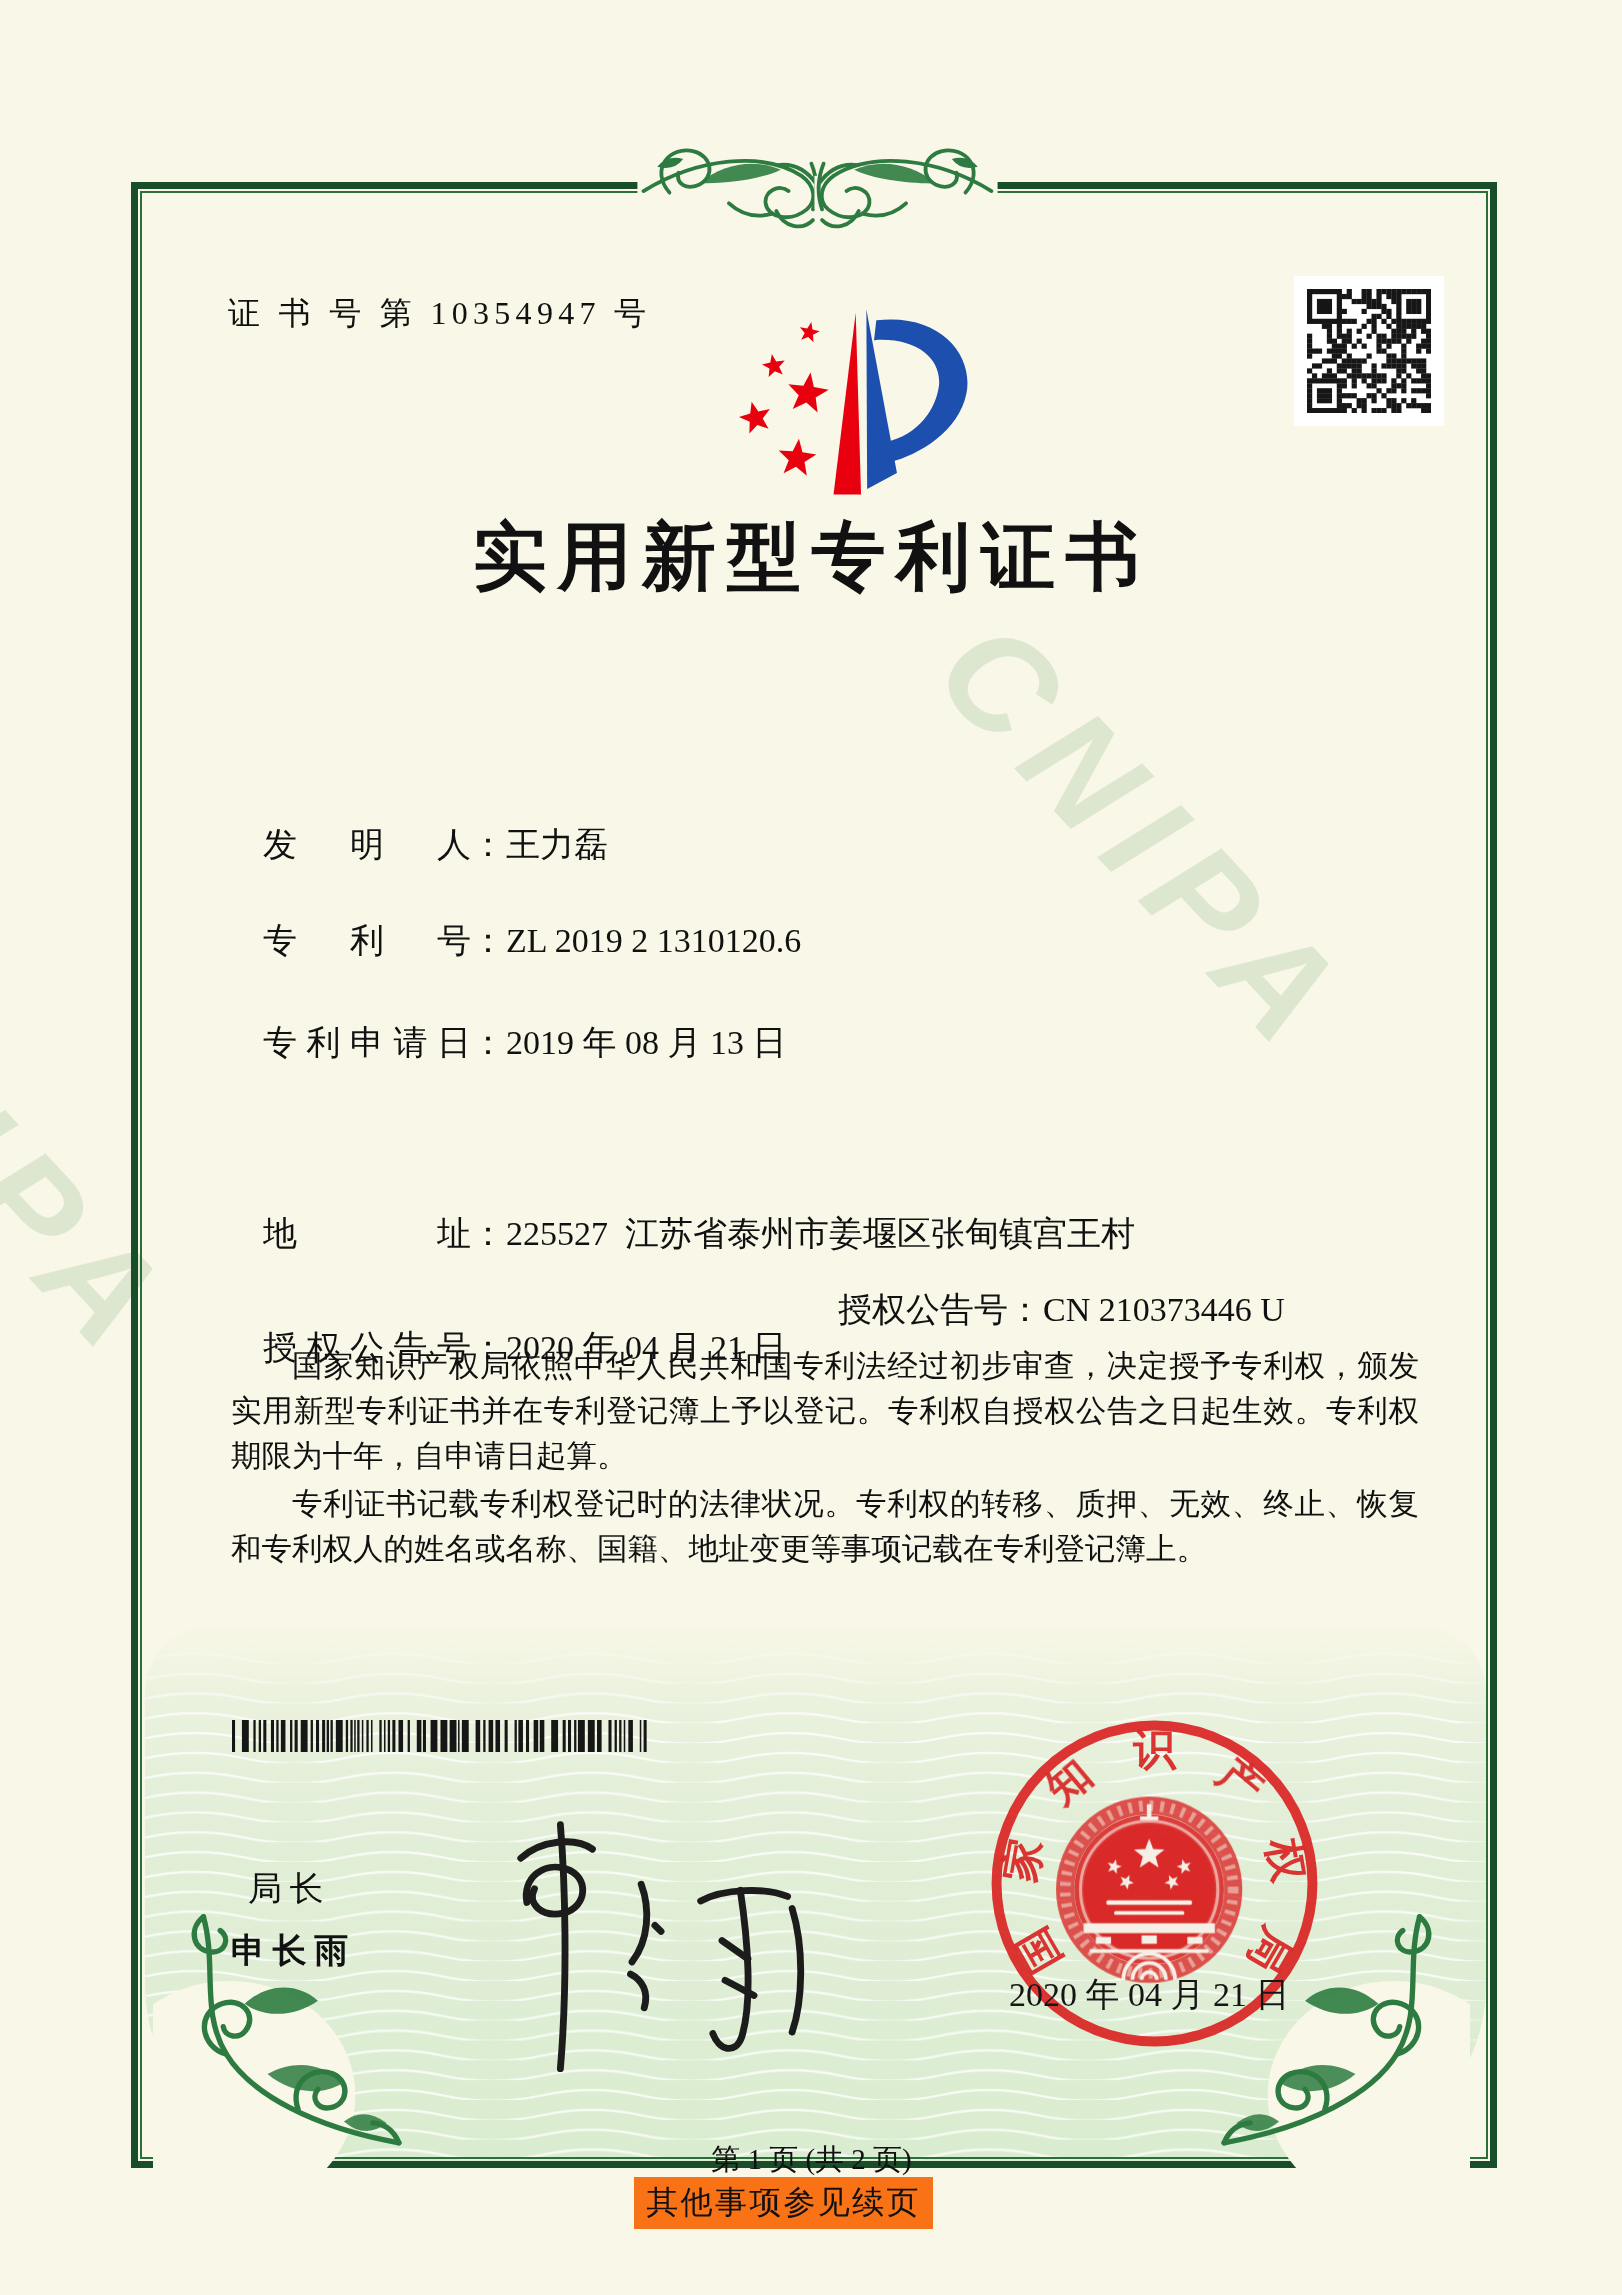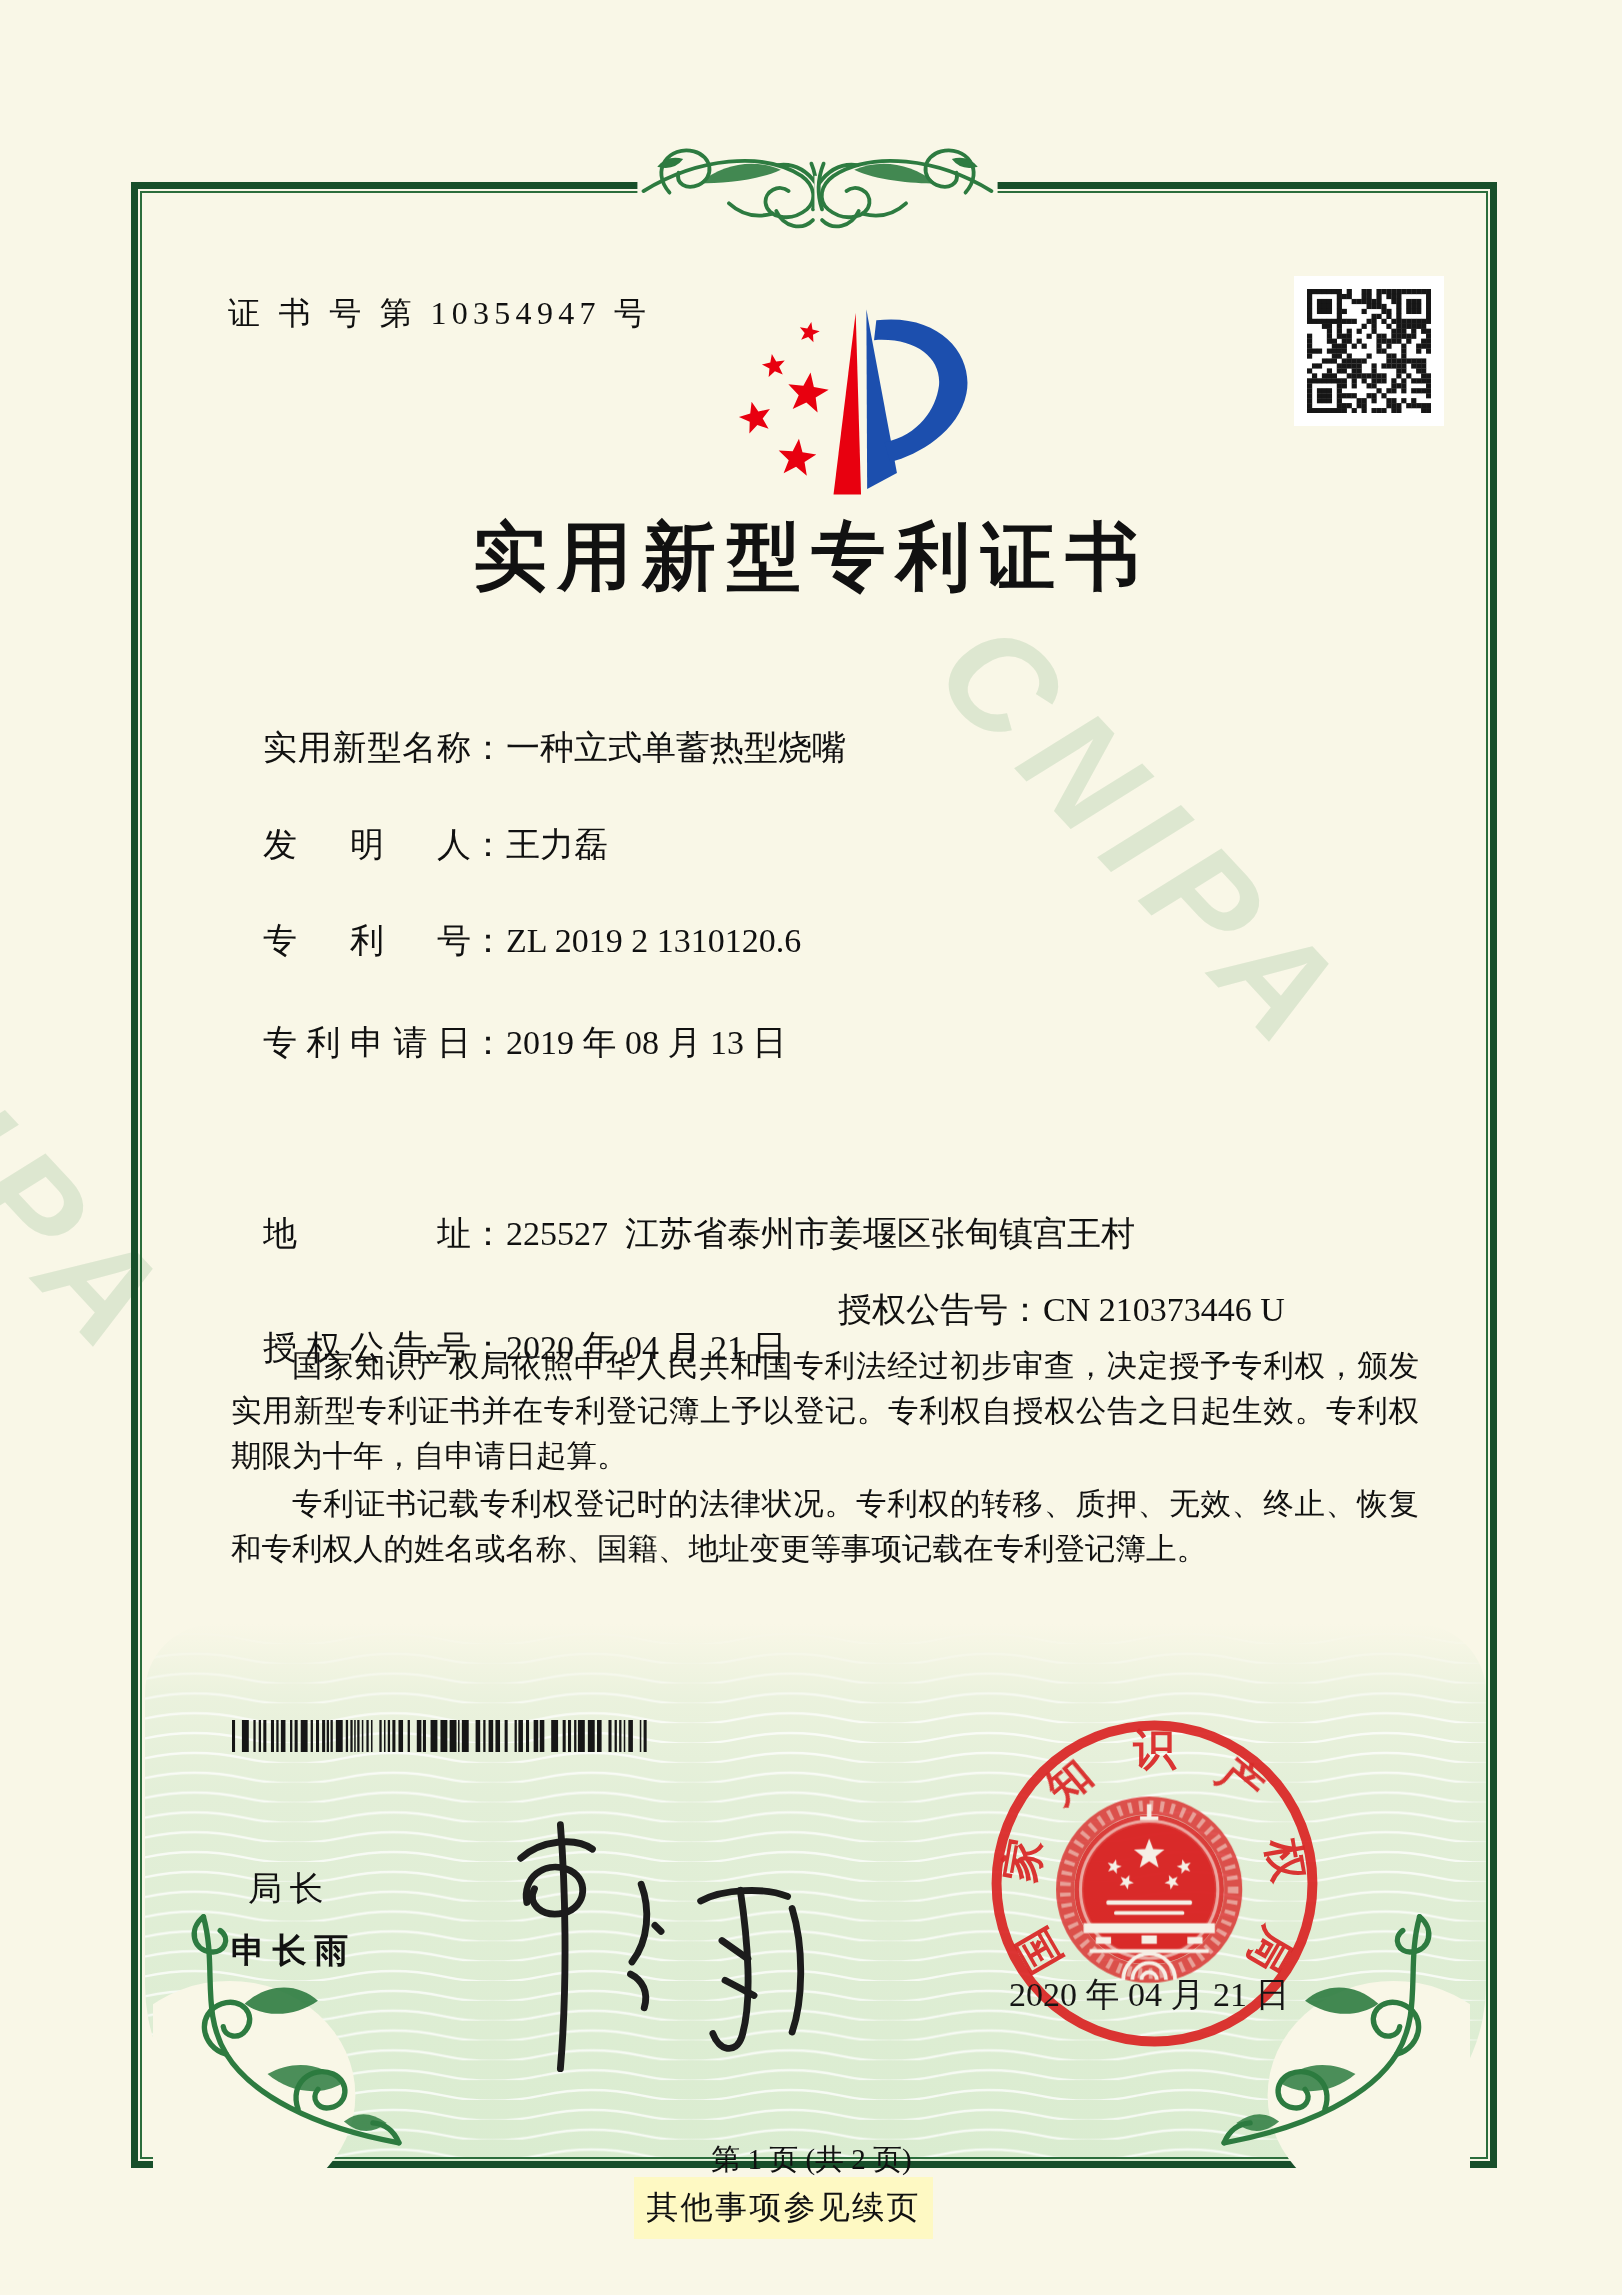--- a/index.html
+++ b/index.html
@@ -50,21 +50,21 @@
   
   .barcode{position:absolute;left:232px;top:1720px;width:420px;height:32px;z-index:2;}
   .director-title{position:absolute;left:248px;top:1866px;font-size:34px;letter-spacing:7.6px;z-index:2;
          font-family:Liberation Mono, monospace;font-weight:500;}
   .director-name{position:absolute;left:231px;top:1928px;font-size:34px;letter-spacing:7.6px;z-index:2;
          font-family:"Liberation Sans",sans-serif;font-weight:700;}
   .signature{position:absolute;left:496px;top:1811px;width:359px;height:263px;z-index:6;}
   .seal{position:absolute;left:979px;top:1708px;width:351px;height:351px;z-index:5;opacity:.96;}
   .seal-date{position:absolute;left:1009px;top:1972px;font-size:34px;z-index:6;white-space:pre;color:#151515;}
   .page-num{position:absolute;left:0;top:2098px;width:100%;text-align:center;font-size:29px;z-index:2;white-space:pre;margin-top:42px;}
-  .note-box{position:absolute;left:634px;top:2177px;width:299px;height:62px;background:#fef9c3;z-index:2;
+  .note-box{position:absolute;left:634px;top:2177px;width:299px;height:52px;background:#f97316;z-index:2;
             display:flex;align-items:center;justify-content:center;font-size:32px;letter-spacing:2.3px;}
 
   
   .orn-top{position:absolute;left:584px;top:136px;width:467px;height:101px;z-index:2;}
   .orn-bl{position:absolute;left:153px;top:1912px;width:252px;height:260px;z-index:2;}
   .orn-br{position:absolute;left:1218px;top:1912px;width:252px;height:260px;z-index:2;transform:scaleX(-1);}
 </style>
 </head>
 <body>
 
@@ -498,23 +498,20 @@
           <rect x="108.80" y="153.60" width="6.7" height="6.7"></rect>
           <rect x="115.20" y="153.60" width="6.7" height="6.7"></rect>
           <rect x="147.20" y="153.60" width="6.7" height="6.7"></rect>
           <rect x="153.60" y="153.60" width="6.7" height="6.7"></rect>
         </g>
       </svg>
   </div>
 
   <div class="title">实用新型专利证书</div>
 
-  <div class="frow r1">
-    <span class="flabel">实用新型名称</span><span class="fcolon">：</span><span>一种立式单蓄热型烧嘴</span>
-  </div>
   <div class="frow r2">
     <span class="flabel">发明人</span><span class="fcolon">：</span><span>王力磊</span>
   </div>
   <div class="frow r3">
     <span class="flabel">专利号</span><span class="fcolon">：</span><span>ZL 2019 2 1310120.6</span>
   </div>
   <div class="frow r4">
     <span class="flabel">专利申请日</span><span class="fcolon">：</span><span>2019 年 08 月 13 日</span>
   </div>
   <div class="frow r6">

